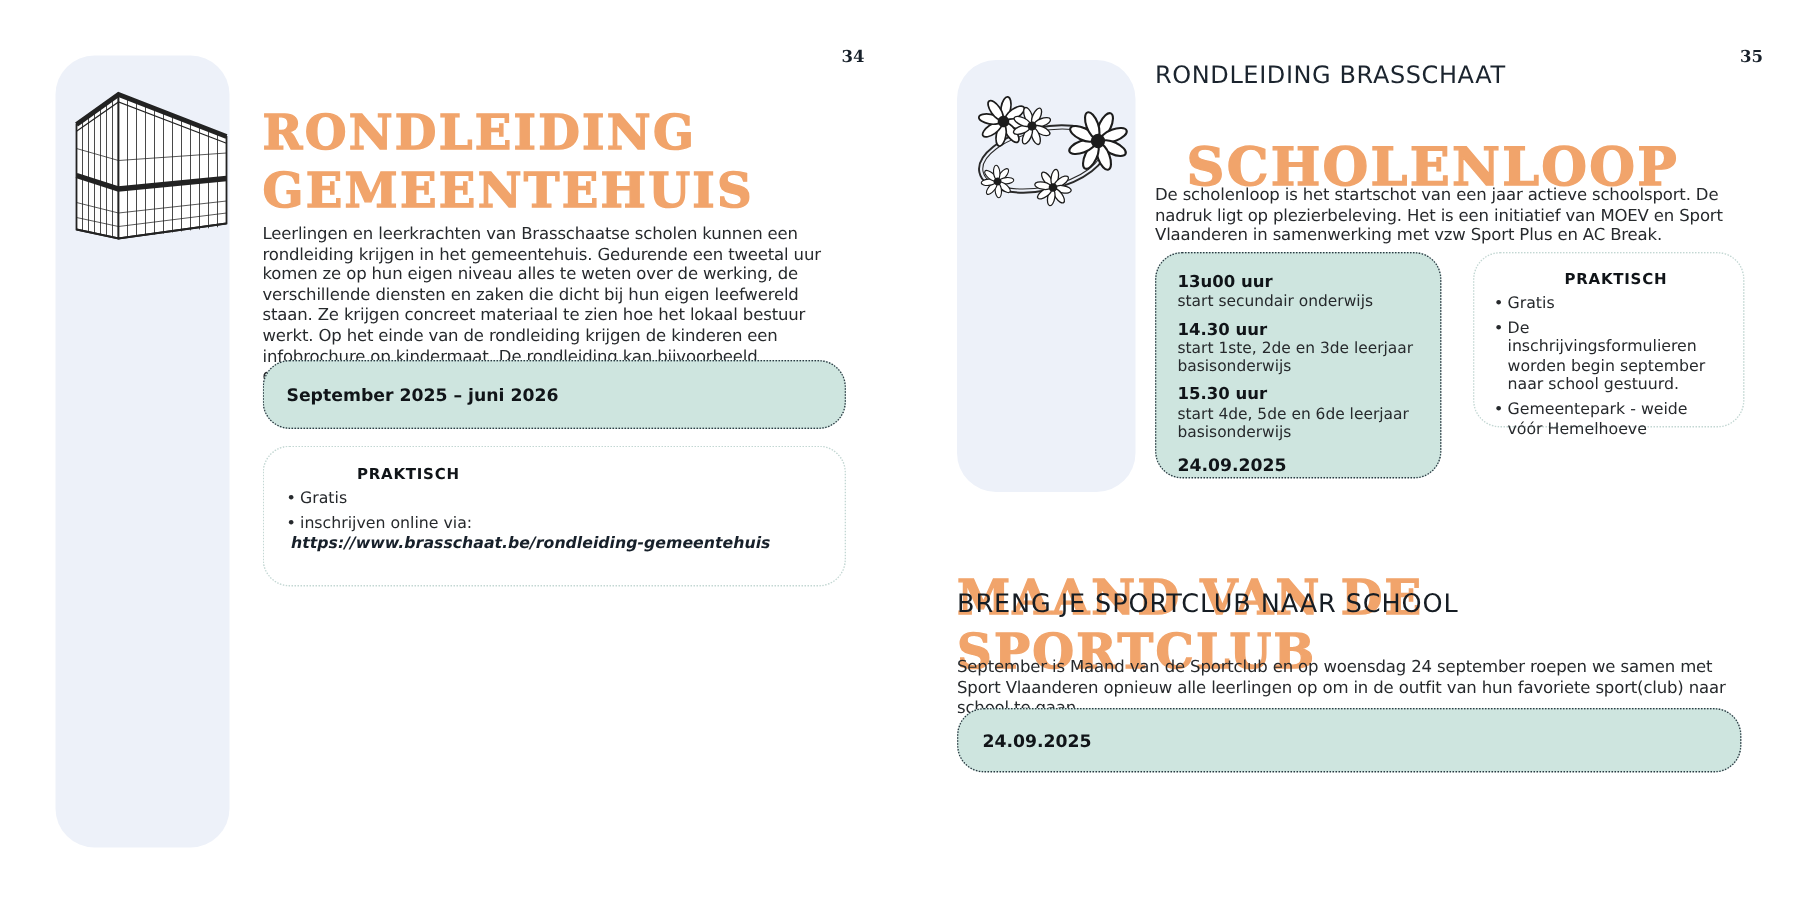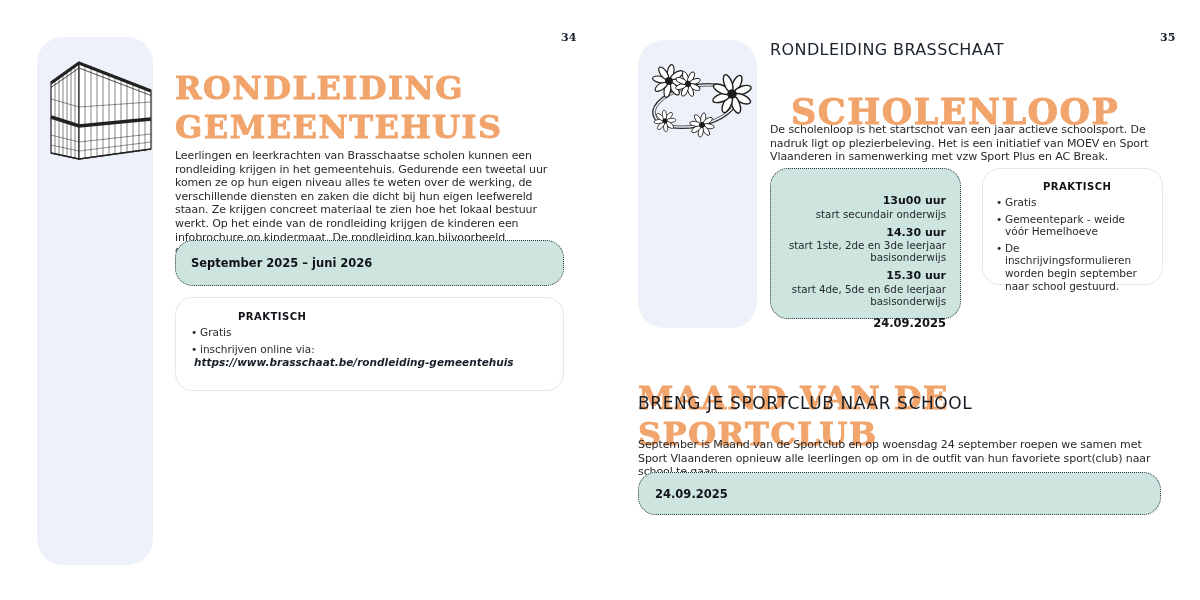--- a/index.html
+++ b/index.html
@@ -42,21 +42,21 @@
   .date-pill-b { left:638px; top:472px; width:523px; height:43px; display:flex; align-items:center; padding:0 16px; }
   .pill-date-text { font-size:11.5px; font-weight:bold; color:#101418; }
 
   .praktisch-a { left:175px; top:297px; width:389px; height:94px; padding:13px 15px; }
   .praktisch-b { left:982px; top:168px; width:181px; height:117px; padding:12px 13px; }
   .praktisch-h { font-size:10px; font-weight:bold; letter-spacing:0.5px; color:#101418;padding-left:47px; }
   .bullet { position:relative; font-size:10.5px; line-height:12.6px; color:#26292c; padding-left:9px; margin-top:4px; }
   .bullet::before { content:"•"; position:absolute; left:0; top:0; color:#26292c; }
   .link-line { margin-left:3px; margin-top:1px; font-size:10.5px; font-weight:bold; font-style:italic; color:#17202a; }
 
-  .sched-pill { left:770px; top:168px; width:191px; height:151px; padding:26px 14px;text-align:right; }
+  .sched-pill { left:770px; top:168px; width:191px; height:151px; padding:13px 14px; }
   .sched-item { margin-bottom:7px; }
   .sched-time { font-size:11px; font-weight:bold; color:#101418; line-height:12.5px; }
   .sched-desc { font-size:10.3px; color:#26292c; line-height:12px; }
   .sched-date { font-size:11.5px; font-weight:bold; color:#101418; margin-top:9px; }
 </style>
 </head>
 <body>
 
 <div class="spread">
 
@@ -177,22 +177,22 @@
     <div class="sched-item">
       <div class="sched-time">15.30 uur</div>
       <div class="sched-desc">start 4de, 5de en 6de leerjaar basisonderwijs</div>
     </div>
     <div class="sched-date">24.09.2025</div>
   </div>
 
   <div class="pill light praktisch-b">
     <div class="praktisch-h">PRAKTISCH</div>
     <div class="bullet">Gratis</div>
+    <div class="bullet">De inschrijvingsformulieren worden begin september naar school gestuurd.</div>
     <div class="bullet">Gemeentepark - weide vóór Hemelhoeve</div>
-    <div class="bullet">De inschrijvingsformulieren worden begin september naar school gestuurd.</div>
   </div>
 
   <h2 class="slab title-maand">MAAND VAN DE SPORTCLUB</h2>
   <div class="subtitle">BRENG JE SPORTCLUB NAAR SCHOOL</div>
   <p class="body-text body-c">September is Maand van de Sportclub en op woensdag 24 september roepen we samen met Sport Vlaanderen opnieuw alle leerlingen op om in de outfit van hun favoriete sport(club) naar school te gaan.</p>
 
   <div class="pill teal date-pill-b">
     <span class="pill-date-text">24.09.2025</span>
   </div>
 

